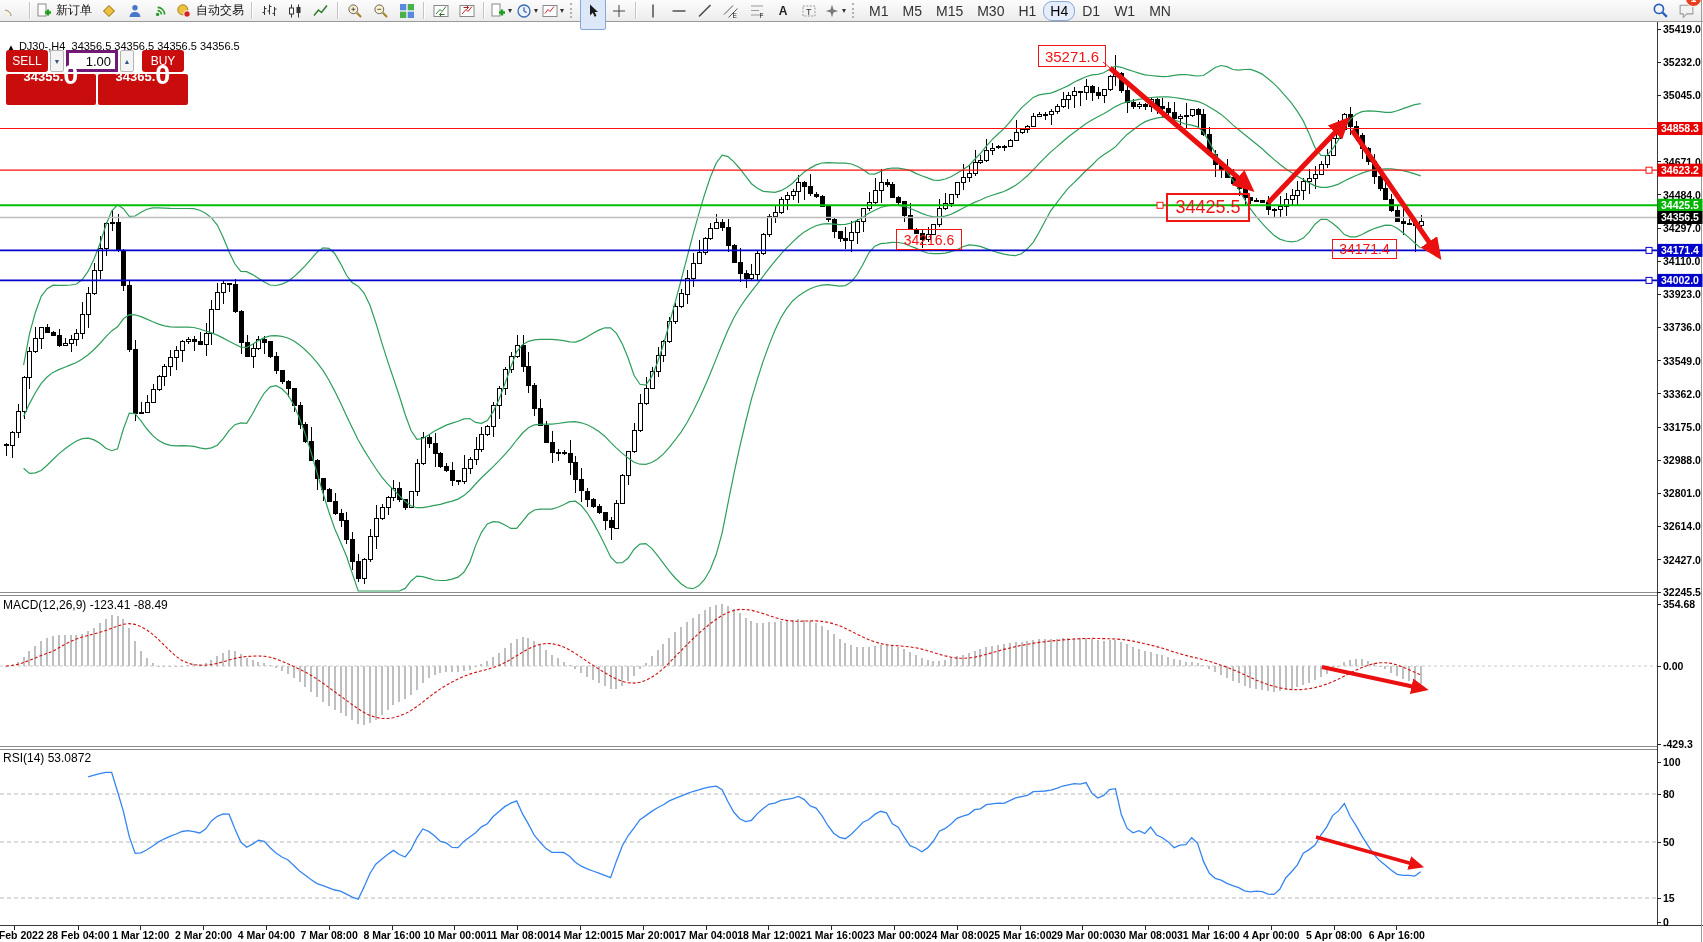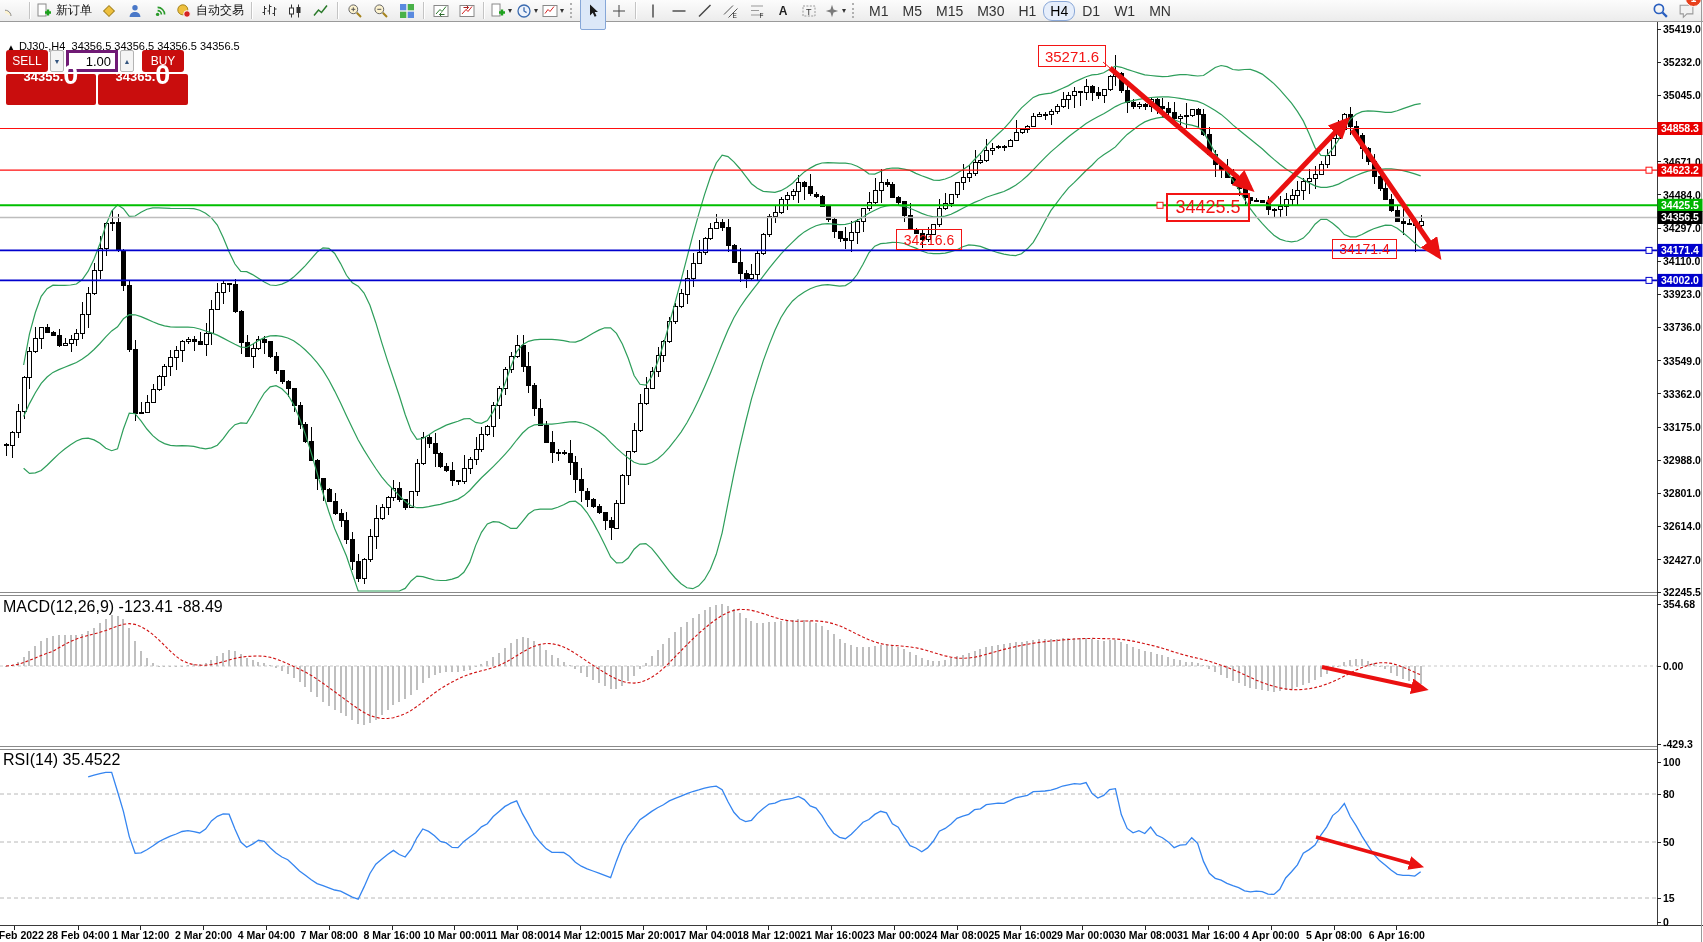--- a/index.html
+++ b/index.html
@@ -20,21 +20,21 @@
   .tf{font-size:14px;color:#333;height:18px;display:flex;align-items:center;
       padding:0 6px;border:1px solid transparent;border-radius:2px;}
   .tf.pressed{background:#e6eefb;border-color:#8aa8d8;color:#000;border-radius:9px;}
   #tb-right{margin-left:auto;display:flex;align-items:center;margin-right:4px;position:relative;}
   #notif-badge{position:absolute;right:-4px;top:-3px;width:15px;height:15px;border-radius:50%;
     background:#e8401c;color:#fff;font-size:10px;font-weight:bold;display:flex;
     align-items:center;justify-content:center;border:1px solid #fff;}
   
   #symbol-line{position:absolute;left:7px;top:40px;font-size:11px;color:#000;z-index:5;}
   #symbol-line .tri{font-size:8px;margin-right:4px;}
-  #macd-label,#rsi-label{position:absolute;left:3px;font-size:16px;color:#000;z-index:5;}
+  #macd-label,#rsi-label{position:absolute;left:3px;font-size:12px;color:#000;z-index:5;}
   #macd-label{top:598px;}
   #rsi-label{top:751px;}
   
   #one-click{position:absolute;left:6px;top:43px;width:182px;z-index:6;margin-top:7px;}
   .oc-row1{display:flex;height:22px;gap:2px;align-items:stretch;}
   .oc-btn{background:#c90d0d;color:#fff;font-size:12px;display:flex;align-items:center;
     justify-content:center;border-radius:3px;width:42px;}
   .oc-spin{width:14px;background:#f4f4f4;border:1px solid #b4b4b4;border-radius:2px;
     color:#33557f;font-size:7px;display:flex;align-items:center;justify-content:center;box-sizing:border-box;}
   .oc-vol{width:52px;text-align:right;font-size:13px;border:3px solid #701a75;
@@ -1148,20 +1148,20 @@
           <span class="bg">0</span>
       </div>
       <div class="oc-price">
         <span class="sm">34365.</span>
           <span class="bg">0</span>
       </div>
     </div>
   </div>
 
   <div id="macd-label">MACD(12,26,9) -123.41 -88.49</div>
-  <div id="rsi-label">RSI(14) 35.4522</div>
+  <div id="rsi-label">RSI(14) 53.0872</div>
   <div id="objects">
       <div class="ann" style="left: 1038px; top: 45px; width: 66px; height: 20px; font-size: 15px; border-width: 1px; text-align: right;">35271.6</div>
       <div class="ann" style="left: 1166px; top: 193px; width: 80px; height: 25px; font-size: 18px; border-width: 2px;">34425.5</div>
       <div class="ann" style="left: 868px; top: 229px; width: 64px; height: 19px; font-size: 14px; border-width: 1px; margin-left: 28px;">34216.6</div>
       <div class="ann" style="left: 1332px; top: 239px; width: 63px; height: 18px; font-size: 14px; border-width: 1px;">34171.4</div>
     </div>
 </div>
 
 </body></html>

